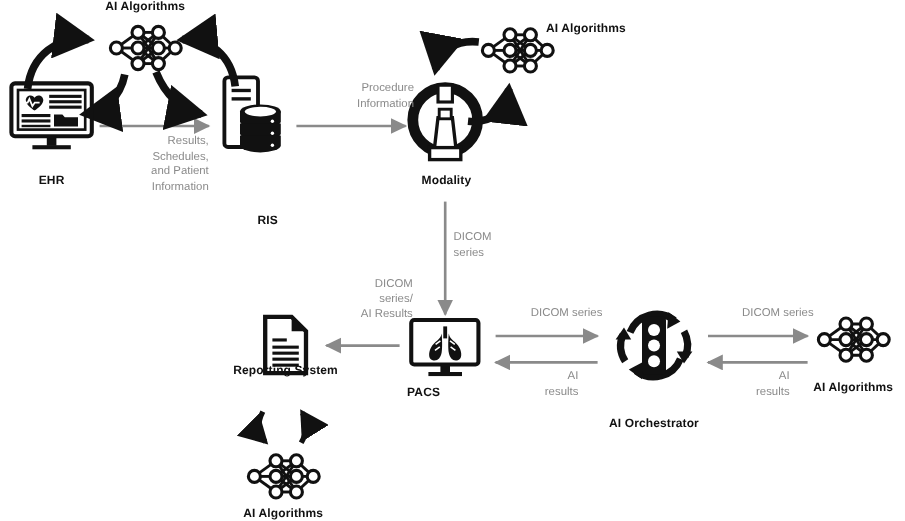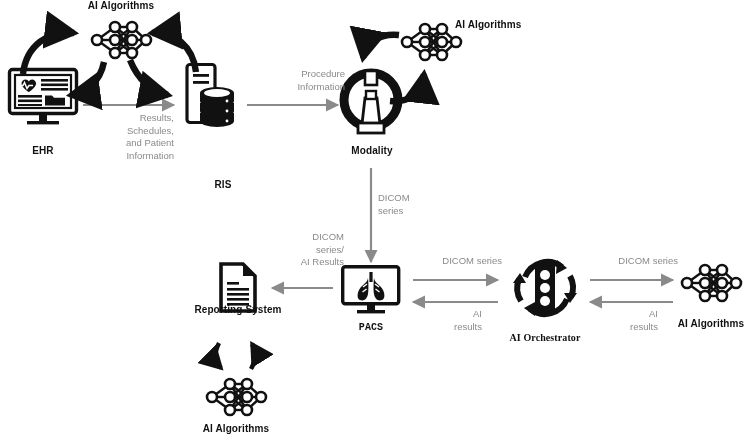--- a/index.html
+++ b/index.html
@@ -206,21 +206,21 @@
     <g stroke="#ffffff" stroke-width="1.3" fill="none">
       <path d="M26,19 l-4,3"></path>
         <path d="M25.5,24 l-4,3"></path>
       <path d="M34,19 l4,3"></path>
         <path d="M34.5,24 l4,3"></path>
     </g>
     <rect x="26" y="39" width="8" height="6.5" fill="#111111"></rect>
     <rect x="16" y="45" width="28" height="3.4" fill="#111111"></rect>
   </svg>
 </div>
-<div class="node-label" style="left:338px;top:322px;width:66px;font-family:Liberation Mono, monospace;">PACS</div>
+<div class="node-label" style="left:320px;top:322px;width:66px;">PACS</div>
 
 <div class="node ico" style="left:511px;top:255px;">
   <svg width="68" height="66" viewBox="0 0 68 66">
 
     <path d="M14,22 A24,24 0 0 1 51,12" fill="none" stroke="#111111" stroke-width="6"></path>
     <path d="M46,5 L56,13 L45,19 z" fill="#111111"></path>
     <path d="M56,44 A24,24 0 0 1 19,54" fill="none" stroke="#111111" stroke-width="6"></path>
     <path d="M24,61 L13,53 L24,47 z" fill="#111111"></path>
     <path d="M8,24 A24,24 0 0 0 10,46" fill="none" stroke="#111111" stroke-width="6"></path>
     <path d="M2,28 L9,18 L15,28 z" fill="#111111"></path>
@@ -228,21 +228,21 @@
     <path d="M66,38 L59,48 L53,38 z" fill="#111111"></path>
 
     <rect x="24" y="9" width="20" height="48" rx="3" fill="#111111"></rect>
     <g fill="#ffffff">
       <circle cx="34" cy="20" r="5"></circle>
         <circle cx="34" cy="33" r="5"></circle>
         <circle cx="34" cy="46" r="5"></circle>
     </g>
   </svg>
 </div>
-<div class="node-label" style="left:494px;top:332px;width:102px;font-family:Liberation Serif, serif;">AI Orchestrator</div>
+<div class="node-label" style="left:494px;top:348px;width:102px;">AI Orchestrator</div>
 
 <div class="node ico" style="left:678px;top:261px;">
   <svg width="66" height="44" viewBox="0 0 66 44">
     <g stroke="#111111" stroke-width="2.4" fill="none">
       <line x1="9" y1="22" x2="27" y2="9"></line>
         <line x1="9" y1="22" x2="27" y2="22"></line>
         <line x1="9" y1="22" x2="27" y2="35"></line>
       <line x1="27" y1="9" x2="44" y2="9"></line>
         <line x1="27" y1="9" x2="44" y2="22"></line>
         <line x1="27" y1="9" x2="44" y2="35"></line>

